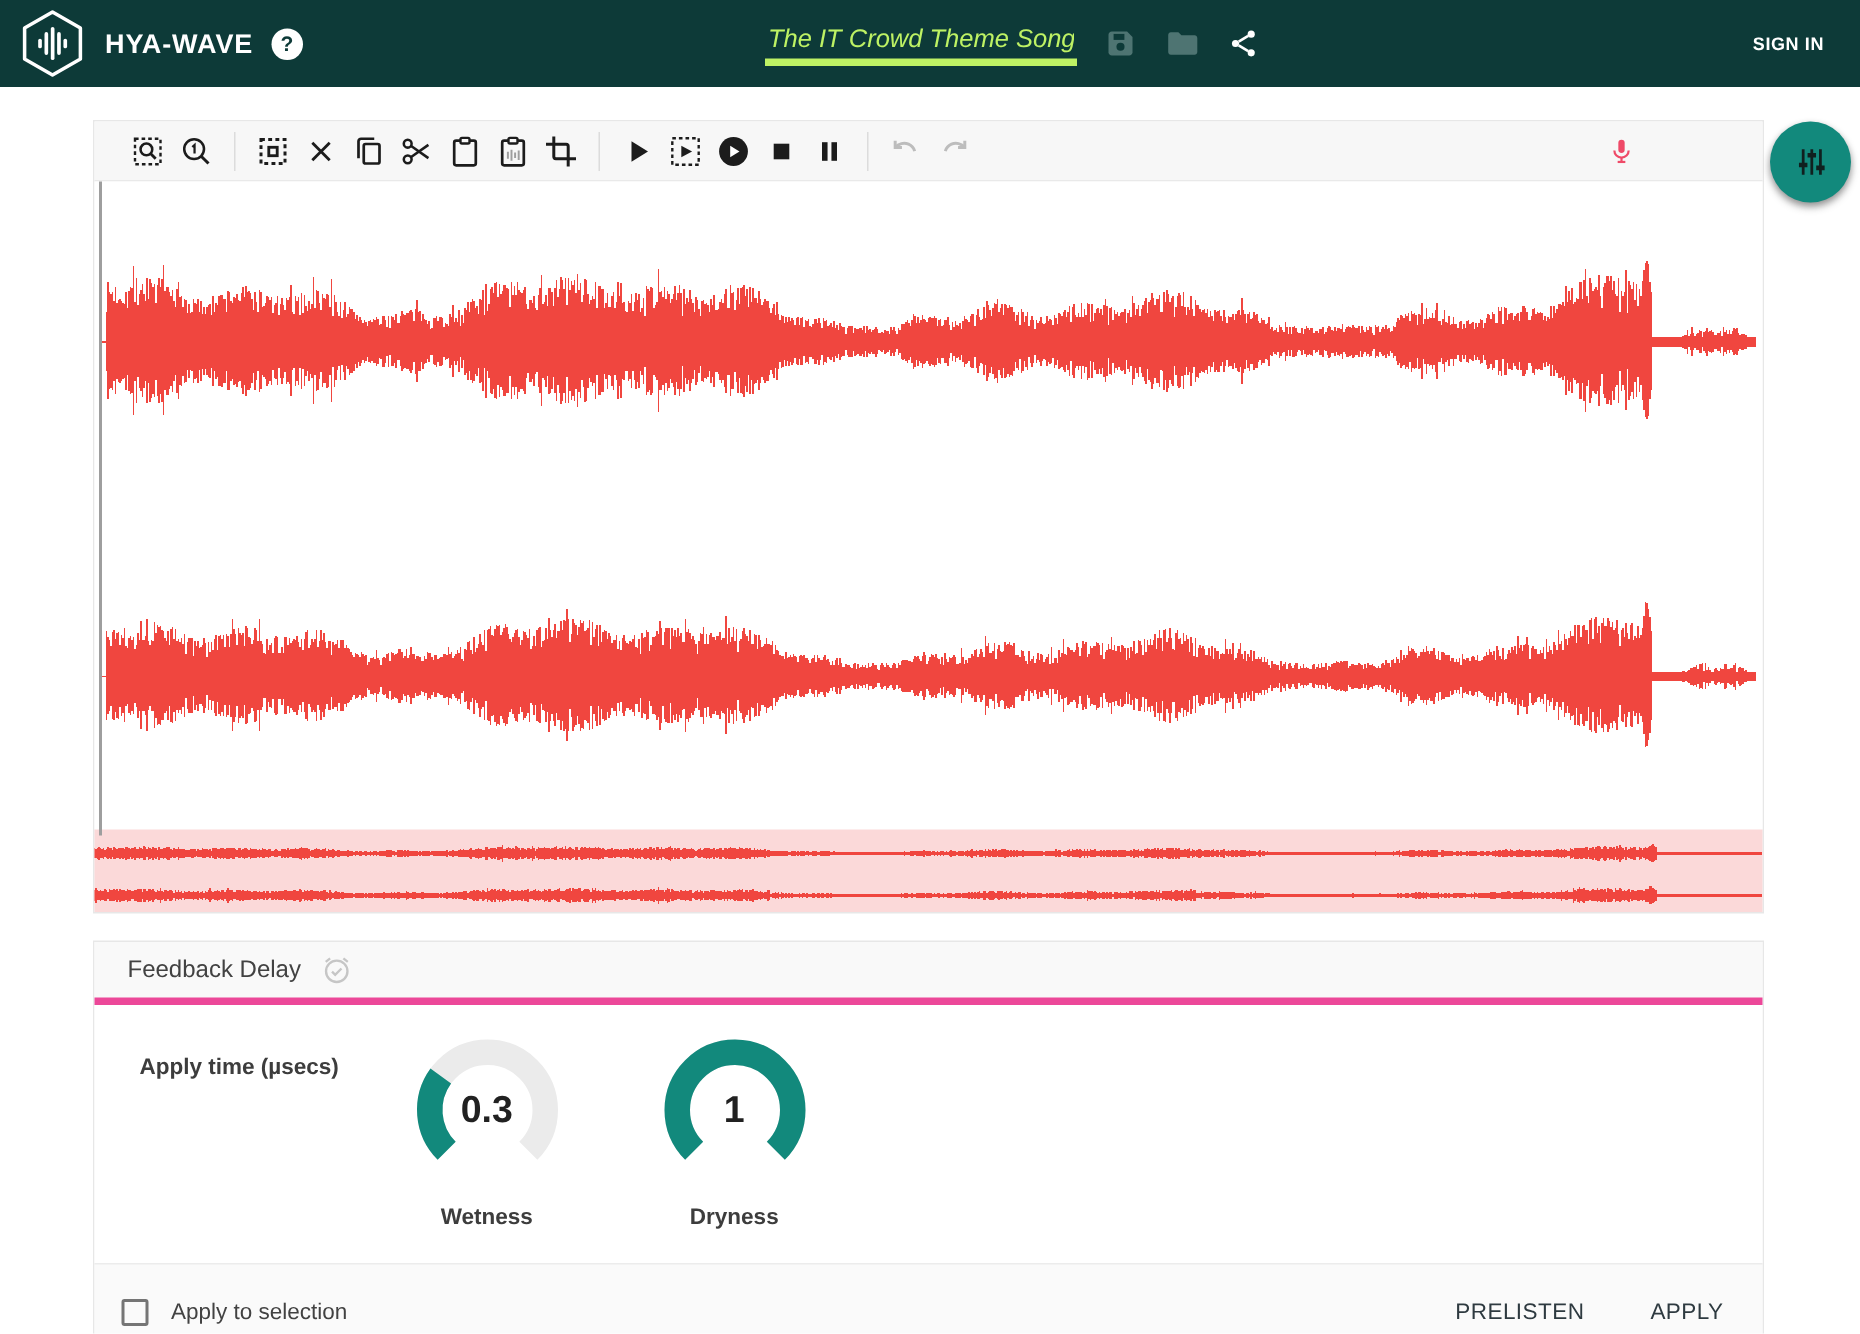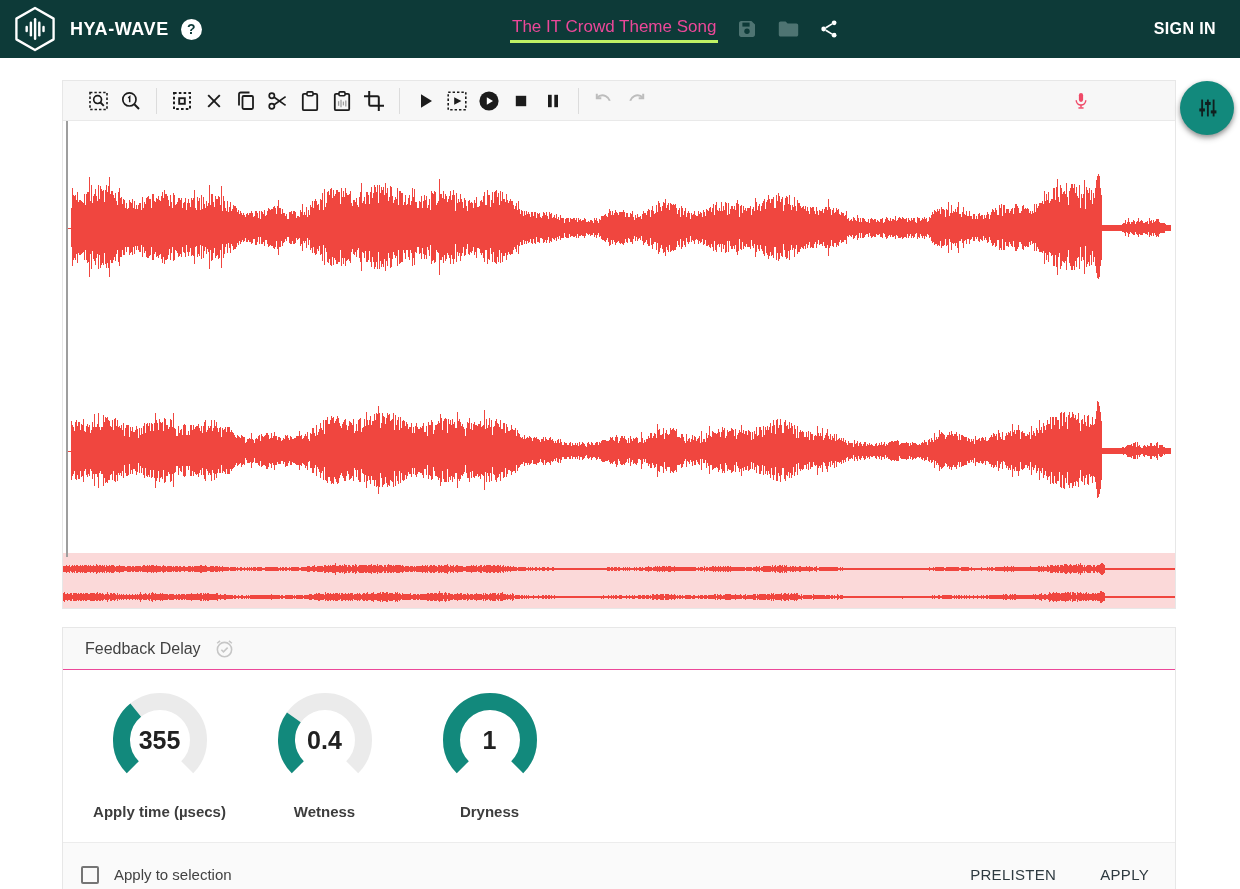--- a/index.html
+++ b/index.html
@@ -25,27 +25,27 @@
   }
   .logo{width:46px;height:46px;margin-left:-4px;flex:0 0 auto;}
   .brand{font-size:18px;font-weight:600;letter-spacing:.6px;margin-left:12px;color:#fff;}
   .help-btn{
     width:21px;height:21px;border-radius:50%;background:#fff;color:var(--header-bg);
     font-size:14px;font-weight:700;display:flex;align-items:center;justify-content:center;
     margin-left:12px;cursor:pointer;
   }
   .header-center{position:absolute;left:510px;top:0;height:58px;display:flex;align-items:center;}
   .title-input{
-    width:208px;background:transparent;border:none;border-bottom:3px solid #bef264;
-    color:#ec4899;font-size:17px;font-family:"Liberation Sans",sans-serif;
-    padding:2px 2px 3px 2px;outline:none;
+    width:208px;background:transparent;border:none;border-bottom:5px solid #bef264;
+    color:#bef264;font-size:17px;font-family:"Liberation Sans",sans-serif;
+    padding:2px 2px 3px 2px;outline:none;font-style:italic;
   }
   .hdr-icon-btn{width:24px;height:24px;margin-left:17px;display:flex;align-items:center;justify-content:center;background:none;border:none;padding:0;cursor:pointer;}
   .sign-in{
-    margin-left:auto;font-size:16px;font-weight:700;letter-spacing:.4px;color:#fff;
+    margin-left:auto;font-size:12px;font-weight:700;letter-spacing:.4px;color:#fff;
     background:none;border:none;padding:8px;cursor:pointer;font-family:"Liberation Sans",sans-serif;
   }
   
   .content{padding:22px 0 0 62px;position:relative;}
   .panel{width:1114px;border:1px solid #e7e7e7;background:#fff;}
   
   .editor-panel{position:relative;}
   .toolbar{
     height:40px;background:#f7f7f7;border-bottom:1px solid #e9e9e9;
     display:flex;align-items:center;padding:0 20px;
@@ -63,21 +63,21 @@
     box-shadow:0 3px 6px rgba(0,0,0,.3),0 2px 4px rgba(0,0,0,.2);
   }
   .wave-area{height:432px;position:relative;background:#fff;cursor:text;}
   .playhead{position:absolute;left:3px;top:0;width:2px;height:436px;background:#9e9e9e;z-index:3;cursor:ew-resize;}
   .minimap{height:55px;background:var(--minimap-bg);position:relative;cursor:pointer;}
   svg.wave{display:block;}
   
   .effect-panel{margin-top:18px;}
   .eff-header{
     height:42px;display:flex;align-items:center;padding:0 22px;gap:13px;
-    background:#f9f9f9;border-bottom:1px solid #ec4899;
+    background:#f9f9f9;border-bottom:5px solid #ec4899;
   }
   .eff-title{font-size:16px;color:#424242;}
   .knob-row{display:flex;padding:20px 0 22px 14px;background:#fff;}
   .knob{width:165px;display:flex;flex-direction:column;align-items:center;cursor:pointer;}
   .dial{position:relative;width:100px;height:100px;}
   .dial svg{display:block;}
   .dial .track{fill:none;stroke:#ebebeb;stroke-width:17;}
   .dial .val{fill:none;stroke:var(--accent);stroke-width:17;}
   .knob-value{
     position:absolute;inset:0;display:flex;align-items:center;justify-content:center;
@@ -316,38 +316,31 @@
       <svg width="21" height="21" viewBox="0 0 20 20" fill="none" stroke="#c6c6c6">
         <circle cx="10" cy="11" r="6.8" stroke-width="1.5"></circle>
         <path d="M7 11.2l2 2 4-4" stroke-width="1.5"></path>
         <path d="M3 5 5.8 2.8" stroke-width="1.5"></path>
         <path d="M17 5 14.2 2.8" stroke-width="1.5"></path>
       </svg>
     </div>
 
     <div class="knob-row" id="knob-row">
   <div class="knob">
-    <div class="dial">
-      <svg viewBox="0 0 100 100" width="100" height="100">
-        <path class="track" d="M22.78 77.22 A38.5 38.5 0 1 1 77.22 77.22"></path>
-        <path class="val" d="M22.78 77.22 A38.5 38.5 0 0 1 25.69 20.14"></path>
-      </svg>
-      <div class="knob-value">355</div>
-    </div>
     <div class="knob-label">Apply time (µsecs)</div>
   </div>
 
 
   <div class="knob">
     <div class="dial">
       <svg viewBox="0 0 100 100" width="100" height="100">
         <path class="track" d="M22.78 77.22 A38.5 38.5 0 1 1 77.22 77.22"></path>
         <path class="val" d="M22.78 77.22 A38.5 38.5 0 0 1 18.85 27.37"></path>
       </svg>
-      <div class="knob-value">0.4</div>
+      <div class="knob-value">0.3</div>
     </div>
     <div class="knob-label">Wetness</div>
   </div>
 
   <div class="knob">
     <div class="dial">
       <svg viewBox="0 0 100 100" width="100" height="100">
         <path class="track" d="M22.78 77.22 A38.5 38.5 0 1 1 77.22 77.22"></path>
         <path class="val" d="M22.78 77.22 A38.5 38.5 0 1 1 77.22 77.22"></path>
       </svg>

